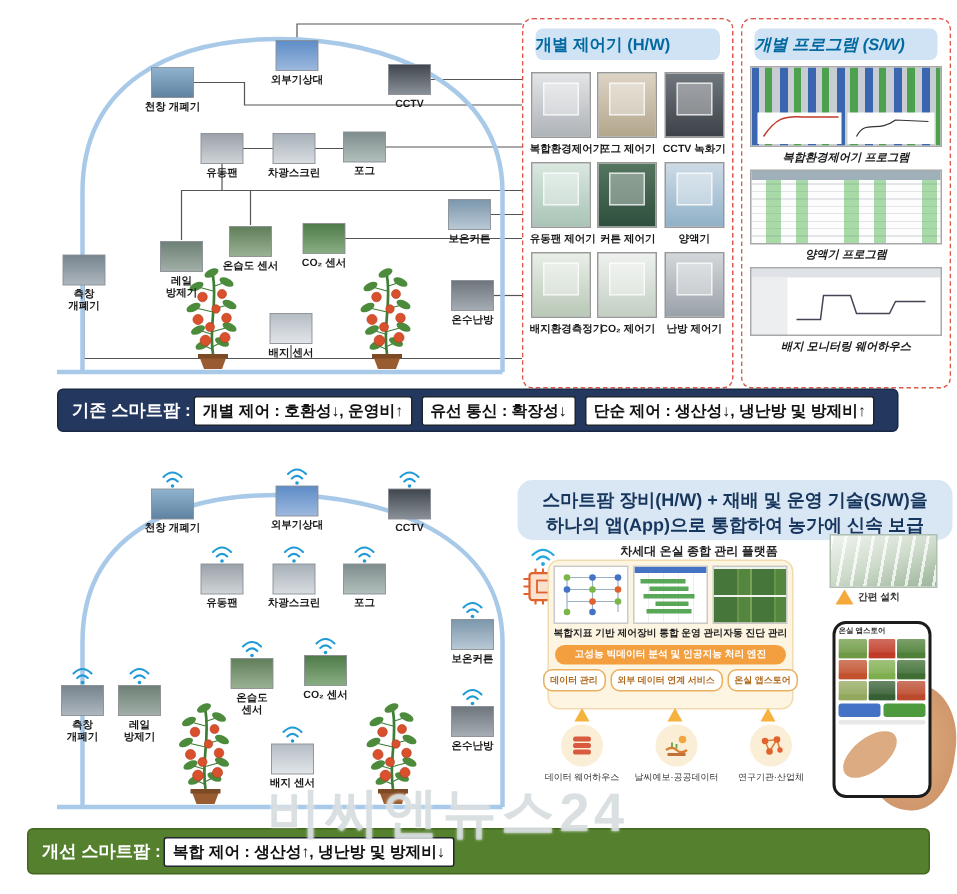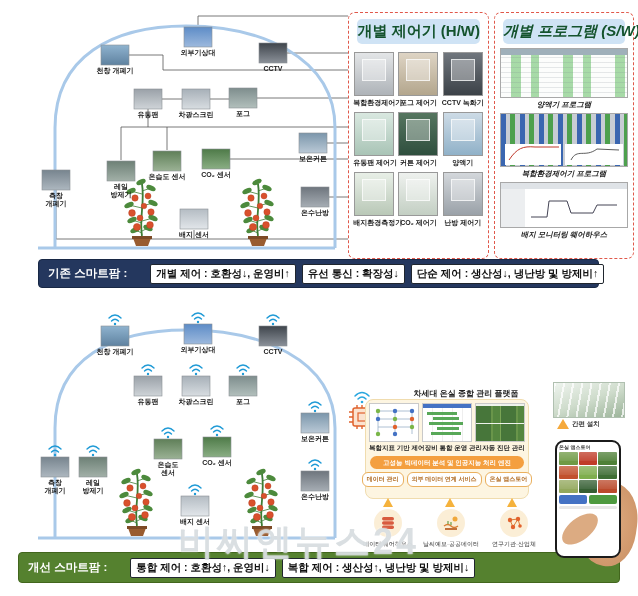--- a/index.html
+++ b/index.html
@@ -1,21 +1,21 @@
 <!DOCTYPE html>
 <html><head>
 <meta charset="utf-8">
 <style>
   html,body{margin:0;padding:0;background:#fff;}
   body{width:638px;height:596px;font-family:"Liberation Sans",sans-serif;}
   .page{position:relative;width:638px;height:596px;background:#fff;overflow:hidden;}
   .gh{position:absolute;overflow:visible;}
   
   .panel{position:absolute;background:#fff;border:1.6px dashed #e0584a;border-radius:7px;box-sizing:border-box;padding:5px 3px 2px;}
-  .panel-title{background:#cfe3f5;border-radius:5px;font-weight:bold;font-size:15px;color:#14532d;text-align:right;padding:3px 0;margin:1px 5px 4px;white-space:nowrap;}
+  .panel-title{background:#cfe3f5;border-radius:5px;font-weight:bold;font-size:11px;color:#0369a1;text-align:left;padding:3px 0;margin:1px 5px 4px;white-space:nowrap;}
   .hw-grid{display:flex;flex-wrap:wrap;justify-content:space-around;}
   .hw-item{width:42px;margin-top:4px;text-align:center;}
   .hw-thumb{position:relative;width:40px;height:44px;margin:0 auto;border:1px solid #999;box-sizing:border-box;}
   .hw-face{position:absolute;left:7px;top:6px;right:7px;bottom:14px;background:rgba(255,255,255,.35);border:1px solid rgba(255,255,255,.7);}
   .hw-cap{font-size:7px;font-weight:600;color:#1a1a1a;margin-top:2px;white-space:nowrap;}
   .sw-item{margin-bottom:2px;text-align:center;}
   .shot{position:relative;width:128px;margin:0 auto;border:1px solid #a8a8a8;box-sizing:border-box;overflow:hidden;}
   .shot svg{position:absolute;left:0;top:0;}
   .shot-0{height:54px;background:
     linear-gradient(#fff,#fff) 4px 30px/56px 21px no-repeat,
@@ -23,21 +23,21 @@
     repeating-linear-gradient(90deg,#3a66b0 0 5px,#c8cdd4 5px 9px,#4da04d 9px 14px,#c8cdd4 14px 19px);}
   .shot-1{height:50px;background:
     linear-gradient(#9fb0ba,#9fb0ba) 0 0/100% 6px no-repeat,
     repeating-linear-gradient(0deg,transparent 0 4px,rgba(120,130,140,.18) 4px 5px),
     repeating-linear-gradient(90deg,transparent 0 10px,rgba(98,190,98,.55) 10px 20px,transparent 20px 30px,rgba(98,190,98,.55) 30px 38px,transparent 38px 52px),#fcfdfc;}
   .shot-2{height:46px;background:
     linear-gradient(#dfe3e7,#dfe3e7) 0 0/100% 6px no-repeat,
     linear-gradient(#eceef0,#eceef0) 0 6px/24px 100% no-repeat,#fff;}
   .sw-cap{font-size:7.5px;font-weight:600;color:#1a1a1a;margin:2px 0 3px;white-space:nowrap;}
   
-  .banner{position:absolute;display:flex;align-items:center;gap:23px;border-radius:4px;padding:0 9px;box-sizing:border-box;}
+  .banner{position:absolute;display:flex;align-items:center;gap:2px;border-radius:4px;padding:0 9px;box-sizing:border-box;}
   .banner.navy{background:#24375e;border:1px solid #182845;}
   .banner.green{background:#55812f;border:1px solid #42661d;}
   .banner-label{color:#fff;font-weight:bold;font-size:11.5px;white-space:nowrap;}
   .tag{background:#fff;border:1px solid #20262e;border-radius:2px;font-weight:bold;font-size:10.5px;color:#111;padding:2px 5px;white-space:nowrap;}
   
   .headline{position:absolute;background:#d9e6f4;border-radius:10px;color:#17365d;font-weight:bold;font-size:12px;line-height:1.45;text-align:center;padding-top:5px;box-sizing:border-box;}
   
   .platform{position:absolute;}
   .chip{position:absolute;left:2px;top:2px;}
   .pf-title{position:absolute;left:36px;top:2px;width:170px;text-align:center;font-size:8px;font-weight:bold;color:#222;white-space:nowrap;}
@@ -334,31 +334,31 @@
           </div>
           <div class="hw-cap">난방 제어기</div>
         </div>
       </div>
   </div>
 
   <div class="panel" style="left:494px;top:12px;width:140px;height:247px;font-style:italic;">
     <div class="panel-title">개별 프로그램 (S/W)</div>
     <div id="sw-list">
         <div class="sw-item">
-          <div class="shot shot-1"></div>
-          <div class="sw-cap">양액기 프로그램</div>
-        </div>
-        <div class="sw-item">
           <div class="shot shot-0">
             <svg width="126" height="54">
               <path d="M8,46 C16,34 22,32 34,33 L58,33" stroke="#c0392b" stroke-width="1" fill="none"></path>
               <path d="M70,46 C76,34 84,44 96,35 L118,36" stroke="#333" stroke-width="0.8" fill="none"></path>
             </svg>
           </div>
           <div class="sw-cap">복합환경제어기 프로그램</div>
+        </div>
+        <div class="sw-item">
+          <div class="shot shot-1"></div>
+          <div class="sw-cap">양액기 프로그램</div>
         </div>
         <div class="sw-item">
           <div class="shot shot-2">
             <svg width="126" height="46">
               <path d="M30,34 L46,34 L48,18 L66,18 L70,30 L92,30 L96,22 L116,22" stroke="#445" stroke-width="1" fill="none"></path>
             </svg>
           </div>
           <div class="sw-cap">배지 모니터링 웨어하우스</div>
         </div>
       </div>
@@ -607,22 +607,26 @@
         <g stroke="#1f9ad6" fill="none" stroke-width="1.4" stroke-linecap="round">
           <path d="M 164,172 Q 170,166 176,172"></path>
           <path d="M 166.5,175 Q 170,171.5 173.5,175"></path>
           <circle cx="170" cy="178" r="1.2" fill="#1f9ad6" stroke="none"></circle>
         </g>
         <rect x="156" y="180" width="28" height="20" fill="url(#b12)" stroke="#8a8f94" stroke-width="0.6"></rect>
         <text x="170" y="208" text-anchor="middle" font-size="7" font-weight="600" fill="#1a1a1a">배지 센서</text>
       </g>
     </svg>
 
-
-  <div class="platform" style="left:345px;top:386px;width:293px;height:180px;">
+  <div class="headline" style="left:345px;top:320px;width:290px;height:40px;">
+    <div>스마트팜 장비(H/W) + 재배 및 운영 기술(S/W)을</div>
+    <div>하나의 앱(App)으로 통합하여 농가에 신속 보급</div>
+  </div>
+
+  <div class="platform" style="left:345px;top:360px;width:293px;height:180px;">
     <svg class="chip" width="30" height="44">
       <g stroke="#2aa7df" fill="none" stroke-width="1.5" stroke-linecap="round">
         <path d="M8,8 Q15,1 22,8"></path>
           <path d="M11,11 Q15,7 19,11"></path>
       </g>
       <circle cx="15" cy="14" r="1.3" fill="#2aa7df"></circle>
       <path stroke="#e0622d" stroke-width="1.4" d="M6,24 H2 M6,29 H2 M6,34 H2 M24,24 H28 M24,29 H28 M24,34 H28 M10,20 V17 M15,20 V17 M20,20 V17 M10,38 V41 M15,38 V41 M20,38 V41"></path>
       <rect x="6" y="20" width="18" height="18" rx="2" fill="#fbe2cf" stroke="#e0622d" stroke-width="1.5"></rect>
       <rect x="11" y="25" width="8" height="8" fill="none" stroke="#e0622d" stroke-width="1.2"></rect>
     </svg>
@@ -738,19 +742,18 @@
         <span class="ph-btn green"></span>
       </div>
       <div class="ph-bar"></div>
     </div>
     <div class="hand-thumb"></div>
   </div>
 
   <div class="banner green" style="left:18px;top:552px;width:602px;height:31px;">
     <span class="banner-label">개선 스마트팜 :</span>
     <span id="tags-bottom" style="display:flex;gap:6px;">
-        <span class="tag">통합 제어 : 호환성↑, 운영비↓</span>
         <span class="tag">복합 제어 : 생산성↑, 냉난방 및 방제비↓</span>
       </span>
   </div>
 
   <div class="watermark">비씨엔뉴스24</div>
 </div>
 
 </body></html>

